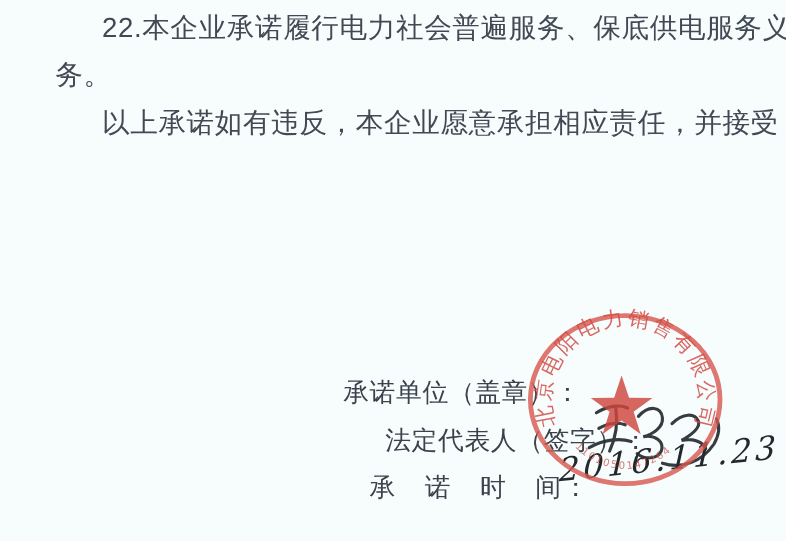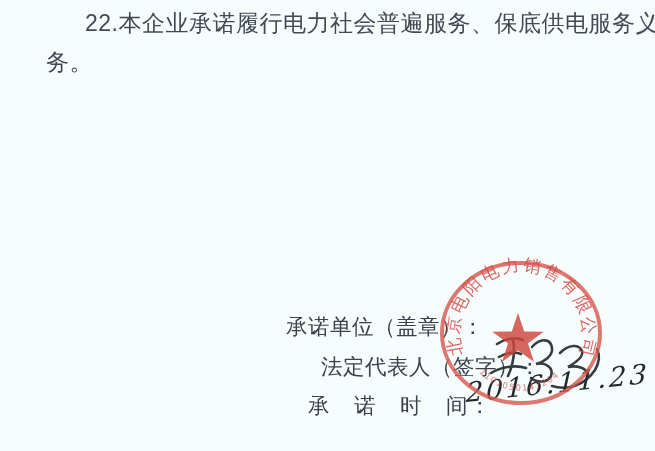--- a/index.html
+++ b/index.html
@@ -72,20 +72,21 @@
     fill-opacity:0.75;
   }
 </style>
 </head>
 <body>
 
 <div class="page">
 
   <div class="text-line line-1">22.本企业承诺履行电力社会普遍服务、保底供电服务义</div>
   <div class="text-line line-2">务。</div>
+  <div class="text-line line-3">以上承诺如有违反，本企业愿意承担相应责任，并接受</div>
 
   <div class="sign-label label-unit">承诺单位（盖章）：</div>
   <div class="sign-label label-rep">法定代表人（签字）：</div>
   <div class="sign-label label-time">承　诺　时　间：</div>
 
   <div class="hw-date">2016.11.23</div>
 
   <svg class="sig-svg" width="655" height="451" viewBox="0 0 655 451">
     <g stroke="#272c31" stroke-width="2.6" stroke-linecap="round" fill="none" opacity="0.92">
       <path d="M497 344 C506 338 517 337 523 340"></path>

